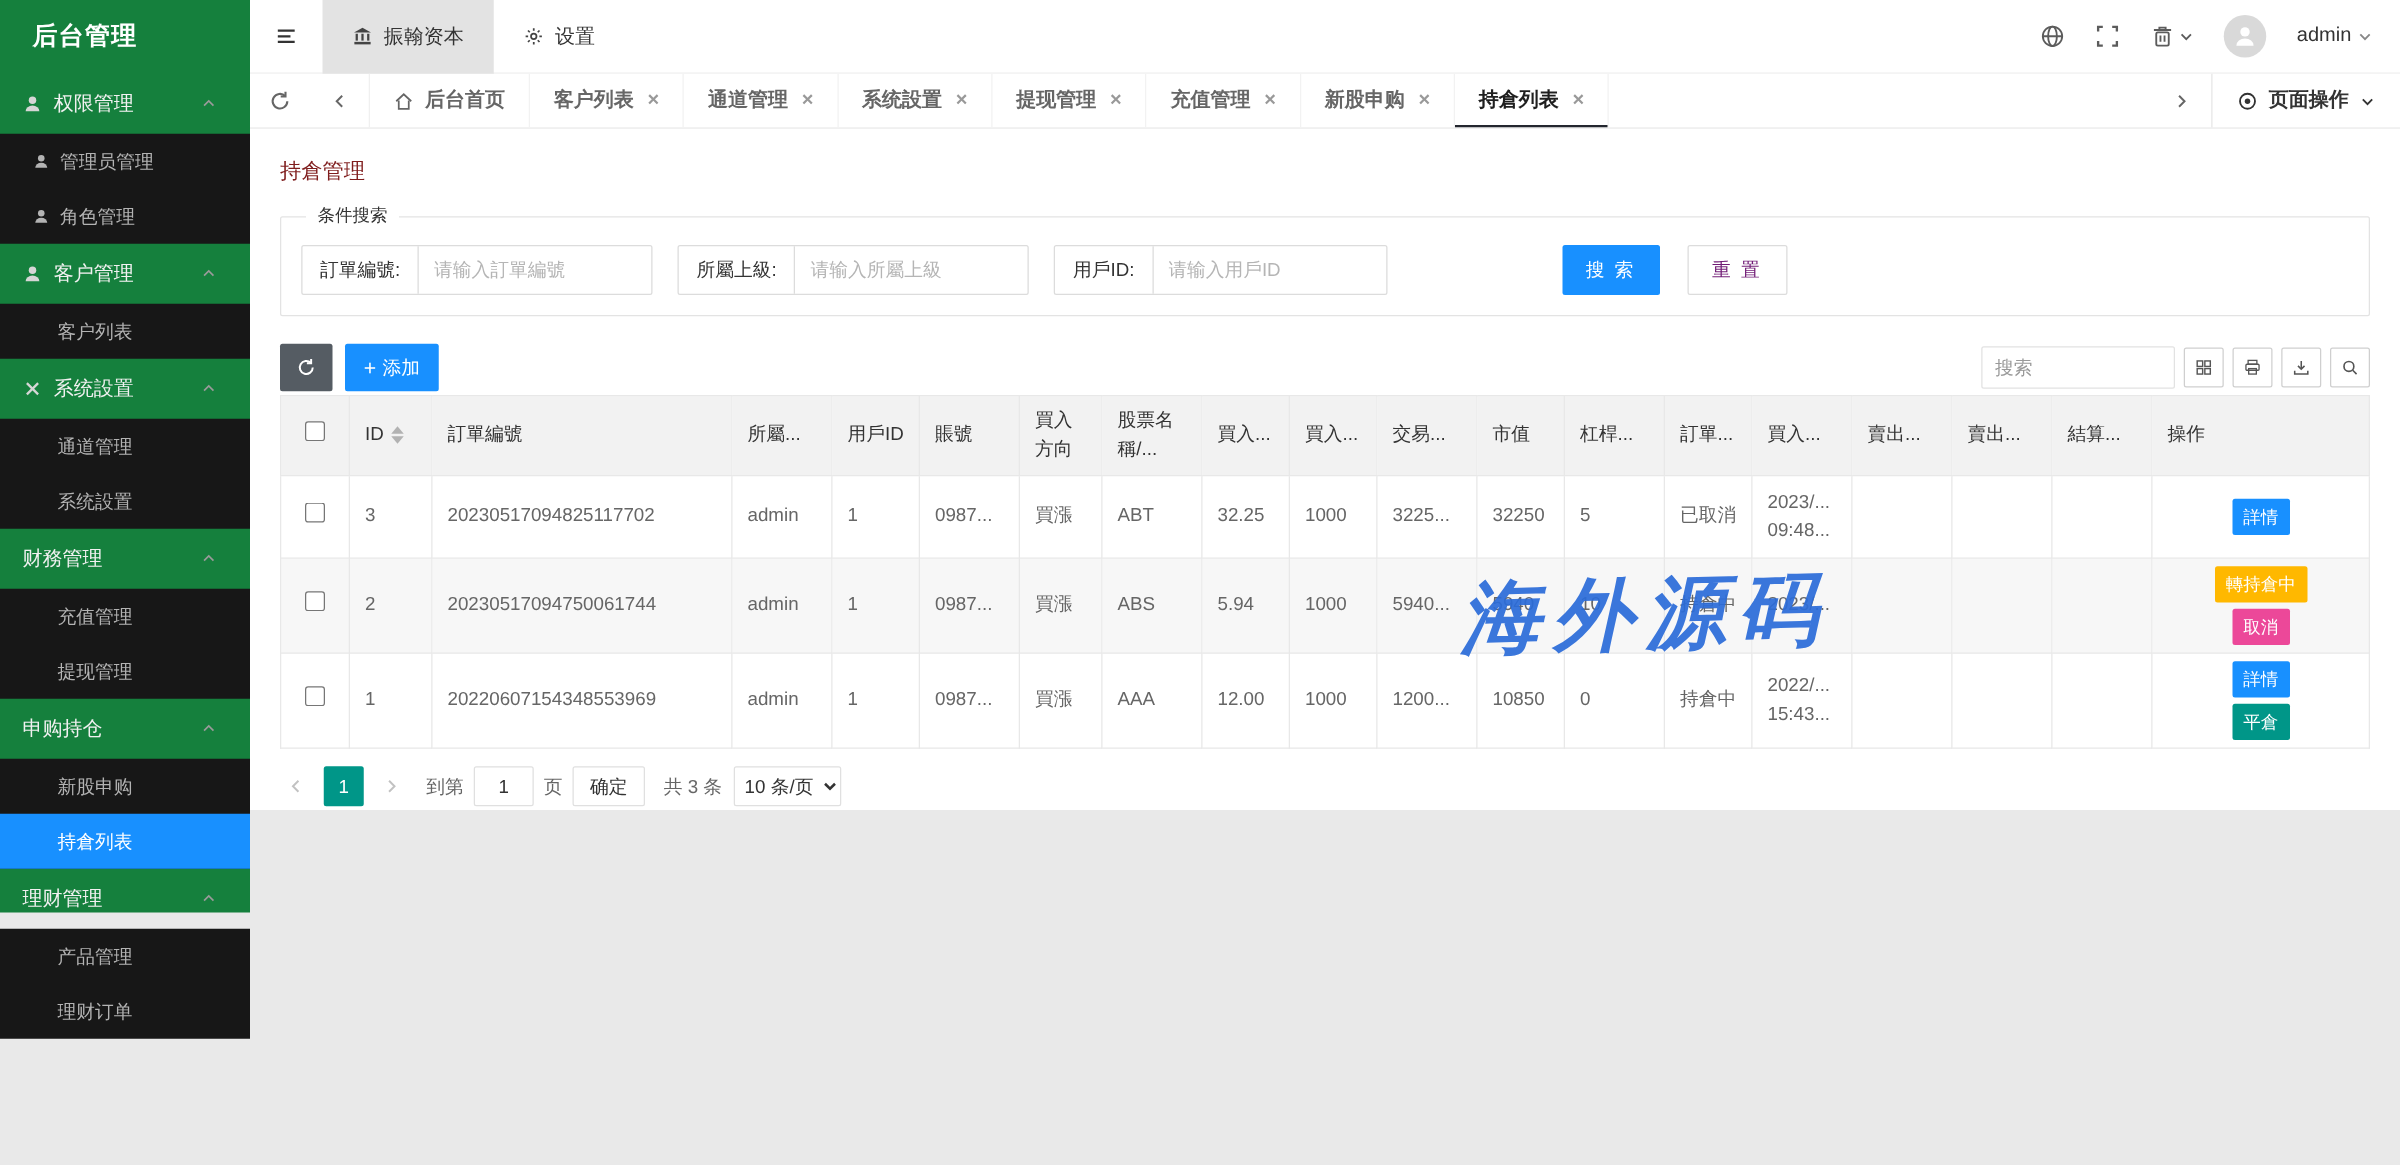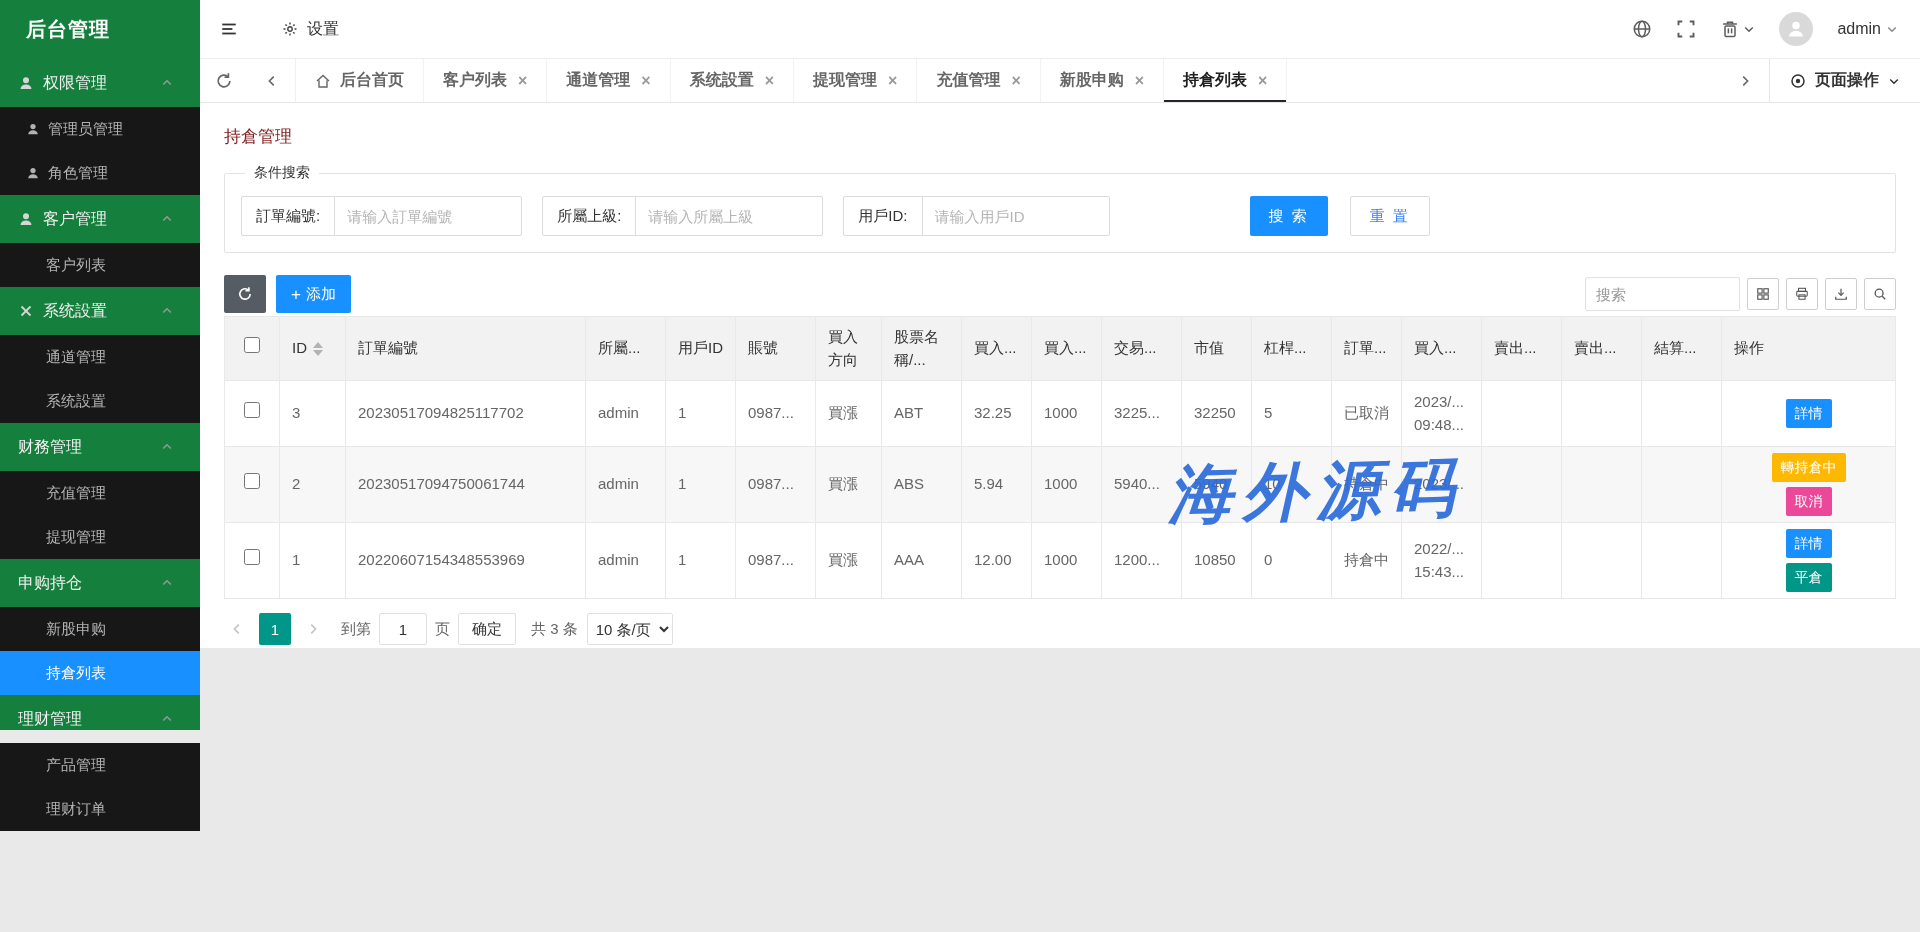--- a/index.html
+++ b/index.html
@@ -60,21 +60,21 @@
 
   fieldset.search { margin:0 24px; border:1px solid #e3e3e3; border-radius:2px; padding:14px 16px 16px; }
   fieldset.search legend { font-size:14px; color:#333; padding:0 9px; margin-left:4px; }
   .search-row { display:flex; align-items:center; }
   .fgroup { display:flex; height:40px; margin-right:20px; border:1px solid #dcdcdc; border-radius:2px; background:#fff; }
   .fgroup .flabel { display:flex; align-items:center; padding:0 14px; font-weight:normal; font-size:15px; color:#333; border-right:1px solid #dcdcdc; white-space:nowrap; }
   .fgroup input { width:186px; border:none; padding:0 12px; font-size:15px; color:#333; outline:none; background:transparent; }
   .fgroup input::placeholder { color:#b5b5b5; }
   .btn { height:40px; padding:0 19px; border-radius:2px; font-size:15px; cursor:pointer; border:none; letter-spacing:2px; }
   .btn-search { background:#1890ff; color:#fff; margin-left:120px; }
-  .btn-reset { background:#fff; border:1px solid #dcdcdc; color:#3b82f6; margin-left:22px; }
+  .btn-reset { background:#fff; border:1px solid #dcdcdc; color:#701a75; margin-left:22px; }
 
   .toolbar { display:flex; align-items:center; margin:22px 24px 0; height:38px; }
   .tool-refresh { width:42px; height:38px; background:#555c63; color:#fff; border-radius:2px; display:flex; align-items:center; justify-content:center; cursor:pointer; margin-right:10px; }
   .btn-add { height:38px; background:#1890ff; color:#fff; border:none; border-radius:2px; padding:0 15px; font-size:15px; cursor:pointer; display:inline-flex; align-items:center; gap:5px; }
   .tool-right { margin-left:auto; display:flex; align-items:center; gap:7px; }
   .tool-search { height:34px; width:155px; border:1px solid #e2e2e2; border-radius:2px; padding:0 10px; font-size:15px; outline:none; color:#333; }
   .tool-search::placeholder { color:#999; }
   .tool-iconbtn { width:32px; height:32px; border:1px solid #cfcfcf; background:#fff; border-radius:2px; display:flex; align-items:center; justify-content:center; color:#555; cursor:pointer; }
 
   .table-wrap { margin:3px 24px 0; position:relative; }
@@ -248,20 +248,32 @@
     <div class="tb-toggle">
       <span class="svgicon s18">
           <svg viewBox="0 0 16 16" stroke="currentColor" stroke-width="1.6" fill="none">
             <line x1="2" y1="4" x2="14" y2="4"></line>
             <line x1="2" y1="8" x2="11" y2="8"></line>
             <line x1="2" y1="12" x2="14" y2="12"></line>
           </svg>
         </span>
     </div>
     <div class="app-tabs" id="app-tabs">
+        <div class="app-tab selected">
+          <span class="svgicon s16">
+            <svg viewBox="0 0 16 16" fill="currentColor">
+              <path d="M8 1.2L14.8 5H1.2z"></path>
+              <rect x="2.5" y="6" width="1.8" height="5.5"></rect>
+              <rect x="7.1" y="6" width="1.8" height="5.5"></rect>
+              <rect x="11.7" y="6" width="1.8" height="5.5"></rect>
+              <rect x="1.5" y="12.5" width="13" height="2"></rect>
+            </svg>
+          </span>
+          <span>振翰资本</span>
+        </div>
         <div class="app-tab">
           <span class="svgicon s16">
             <svg viewBox="0 0 16 16" stroke="currentColor" stroke-width="1.4" fill="none">
               <circle cx="8" cy="8" r="2.2"></circle>
               <path d="M8 1.5v2M8 12.5v2M1.5 8h2M12.5 8h2M3.4 3.4l1.4 1.4M11.2 11.2l1.4 1.4M12.6 3.4l-1.4 1.4M4.8 11.2l-1.4 1.4"></path>
             </svg>
           </span>
           <span>设置</span>
         </div>
       </div>

